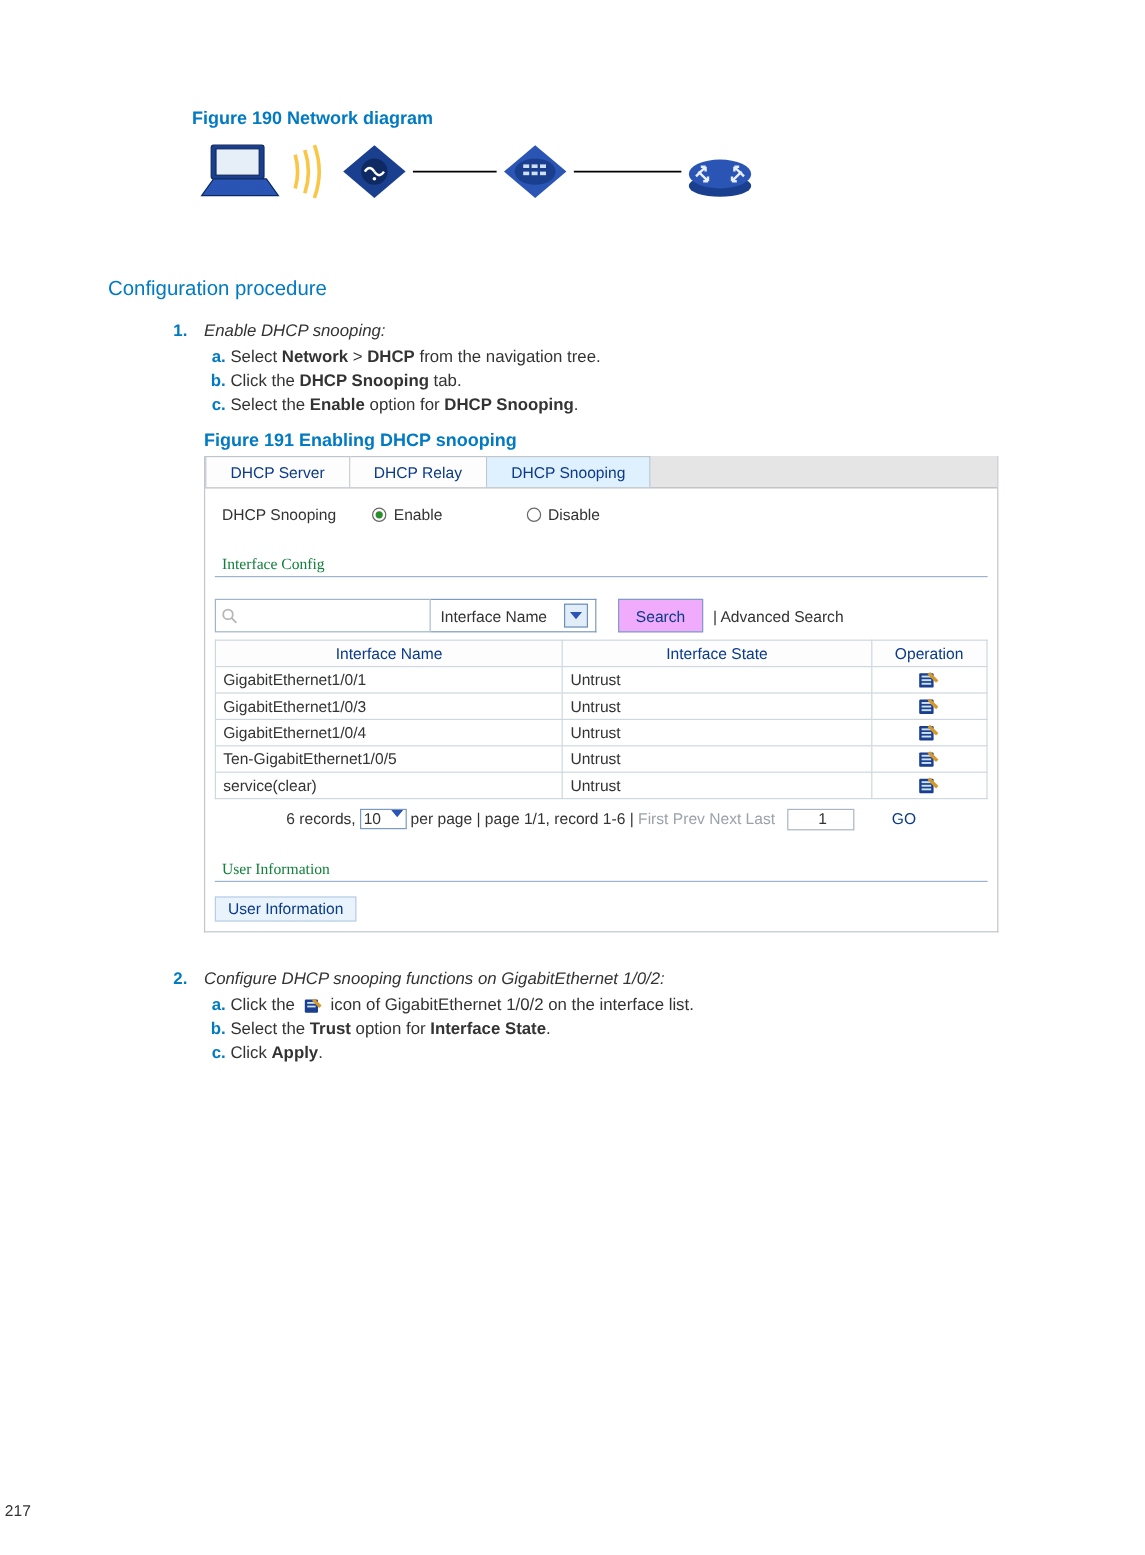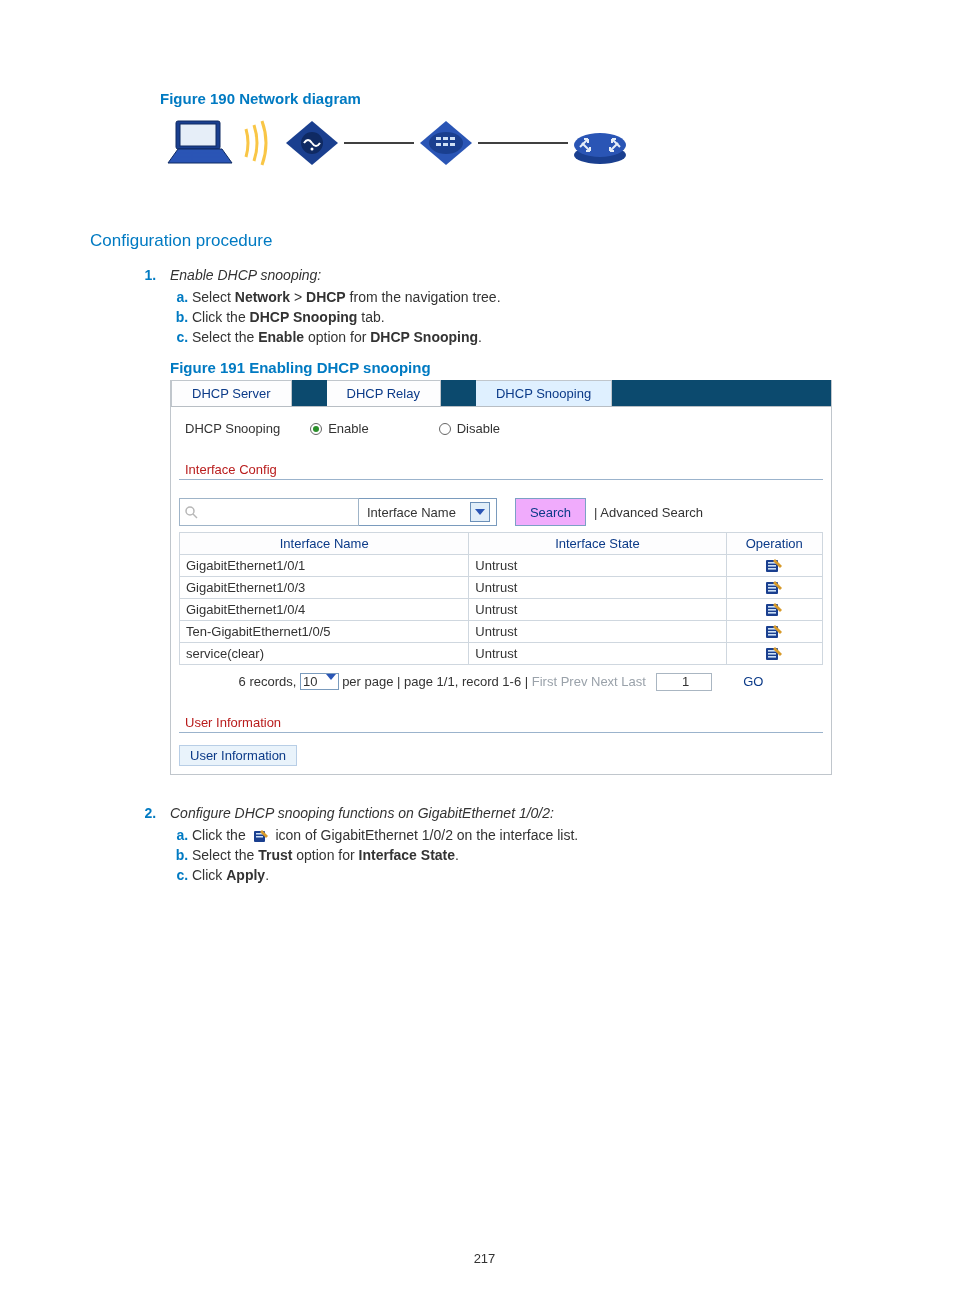--- a/index.html
+++ b/index.html
@@ -76,42 +76,41 @@
     border: 1px solid #c0c6cc;
     border-top: none;
     font-family: Tahoma, Arial, sans-serif;
     font-size: 13px;
     color: #333;
     width: 660px;
   }
   .tabs {
     display: flex;
     border-bottom: 1px solid #b8bec4;
-    background: #0c4a6e;
-    gap: 35px;
+    background: #e5e5e5;
   }
   .tab {
     padding: 5px 20px;
     border-top: 1px solid #c0c6cc;
     border-right: 1px solid #c0c6cc;
     color: #0b3a88;
     cursor: pointer;
     background: #fdfdfe;
   }
   .tab.first { border-left: 1px solid #c0c6cc; }
   .tab.active { background: #dff0ff; color: #0b3a88; }
   .gui-body { padding: 14px 8px 8px 8px; }
   .row { display: flex; align-items: center; gap: 30px; margin-bottom: 26px; padding-left: 6px;}
   .row .lbl { color: #333; }
   .radio { display: inline-flex; align-items: center; gap: 6px; }
   .radio .dot {
     width: 12px; height: 12px; border-radius: 50%; border: 1px solid #666; display: inline-block; position: relative; box-sizing: border-box;
   }
   .radio .dot.checked::after { content:''; position:absolute; left:2px; top:2px; width:6px; height:6px; background:#2a8f2a; border-radius:50%; }
-  .section-hdr { color:#b91c1c; padding-left:6px; margin-bottom:4px; }
+  .section-hdr { color:#15803d; padding-left:6px; margin-bottom:4px;font-family:Liberation Serif, serif; }
   .section-hdr.underlined { border-bottom:1px solid #9bb3cc; padding-bottom:2px; }
   .search-row { display:flex; align-items:stretch; margin-bottom:8px; }
   .search-box {
     display:flex; align-items:center; border:1px solid #9fb4c8; background:#fff; width:170px; padding:2px 4px;
   }
   .search-box svg { opacity:.6; margin-right:4px; }
   .select-fake {
     border:1px solid #7a9bbd; border-left:none; padding:3px 6px 3px 8px; display:flex; align-items:center; gap:14px; background:#fff;
   }
   .dd-btn { width:18px; height:18px; background:#e1eef9; border:1px solid #6a8fb8; display:flex; align-items:center; justify-content:center; }
@@ -126,21 +125,21 @@
   .pager { text-align:center; font-size:13px; color:#333; padding-top:8px; }
   .pager .greyed { color:#9aa2aa; }
   .pager .page-input { width:50px; border:1px solid #aab6c2; display:inline-block; height:16px; margin:0 6px; }
   .pager .go { color:#0b3a88; margin-left:22px; cursor:pointer; }
   .pager .per-sel { border:1px solid #7a9bbd; padding:0 2px; display:inline-flex; align-items:flex-start; gap:8px; }
   .ui-sect { margin-top:24px; }
   .ui-link-bar { margin-top:12px; }
   .ui-link-bar .chip {
     display:inline-block; border:1px solid #b8cee6; background:#e9f3fb; color:#0b3a88; padding:2px 10px;
   }
-  .page-num { position:absolute; bottom:30px; left:15px; right:0; text-align:center; font-size:13px; color:#333; }
+  .page-num { position:absolute; bottom:30px; left:4px; right:0; text-align:left; font-size:13px; color:#333; }
   .inline-icon { vertical-align:-3px; margin:0 3px; }
 </style>
 </head>
 <body>
 
 <div class="page">
 
   <div class="fig-caption">Figure 190 Network diagram</div>
 
   <div class="net-diagram">

